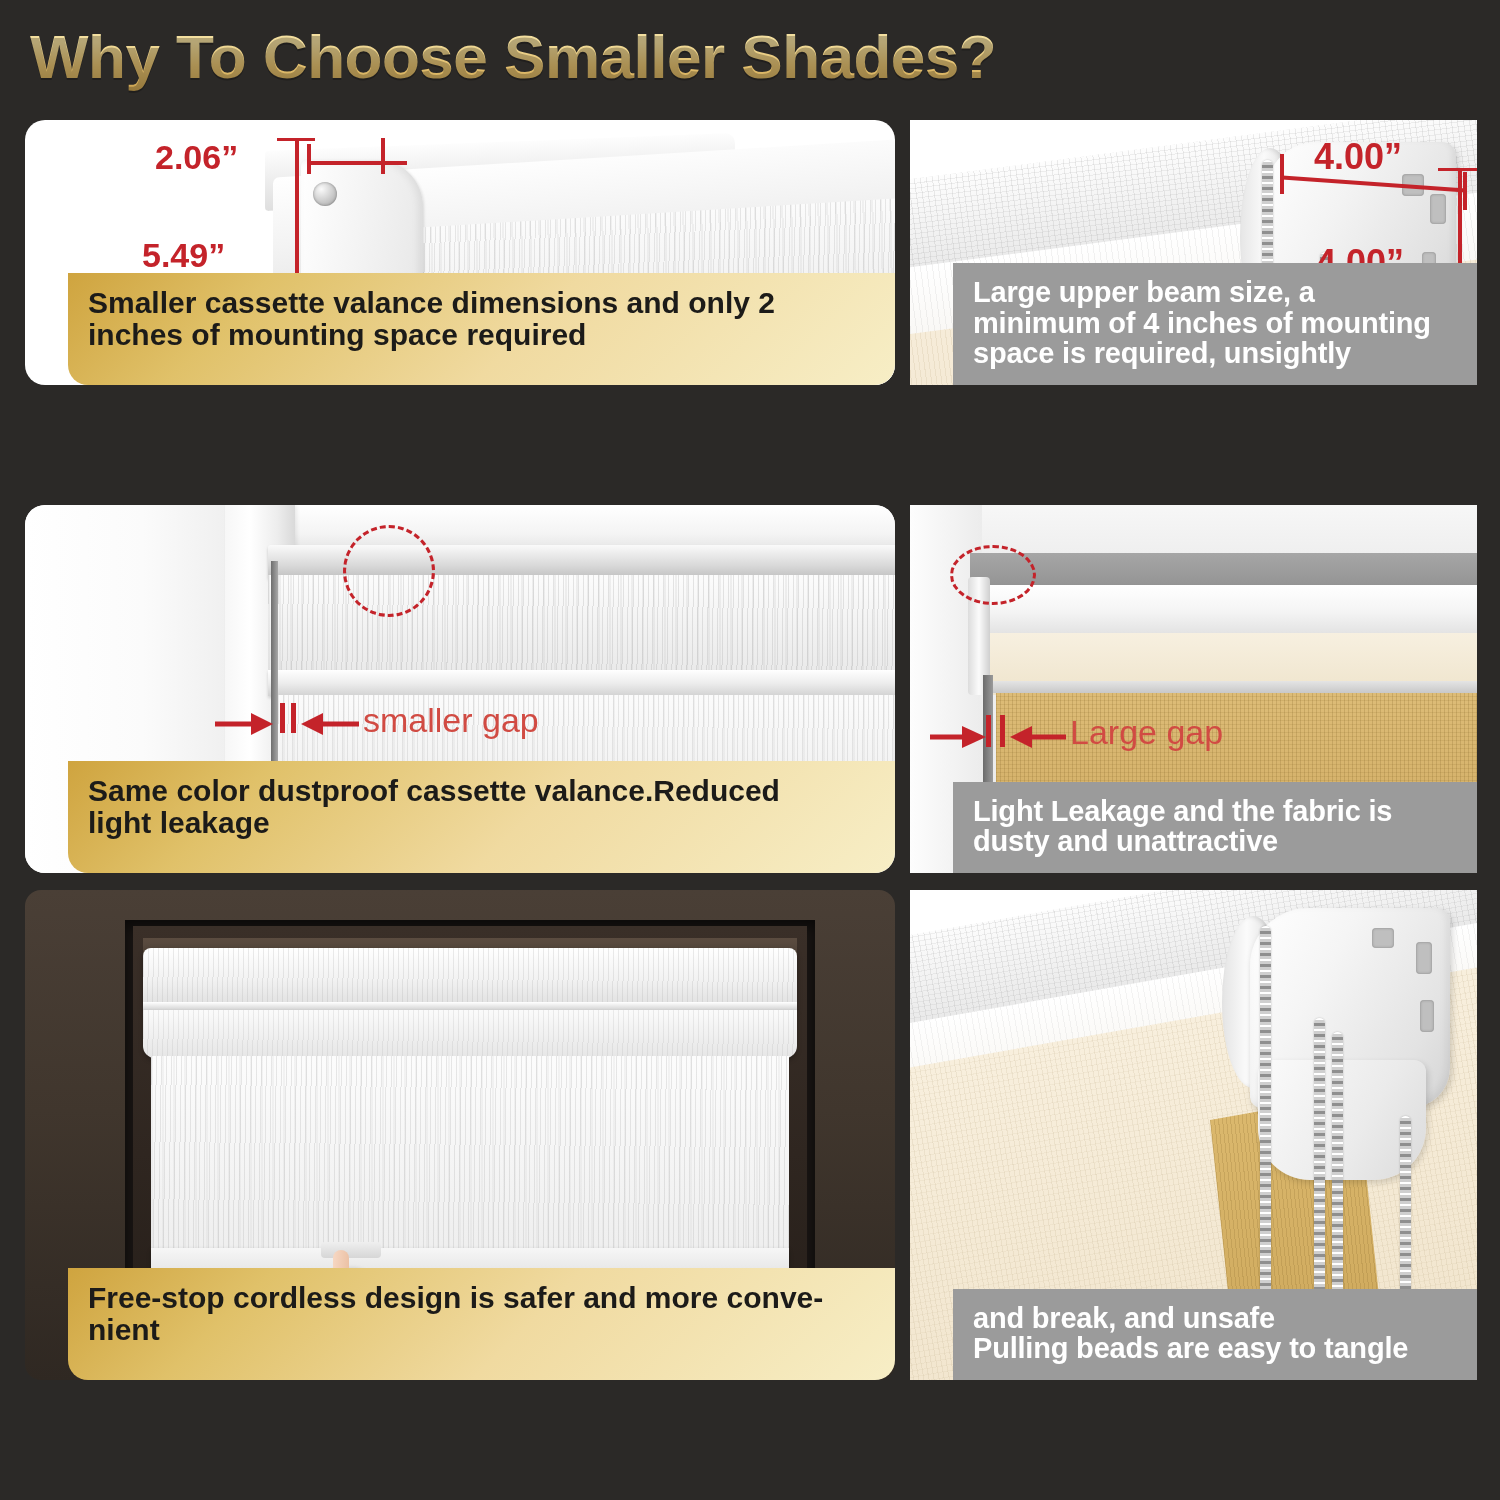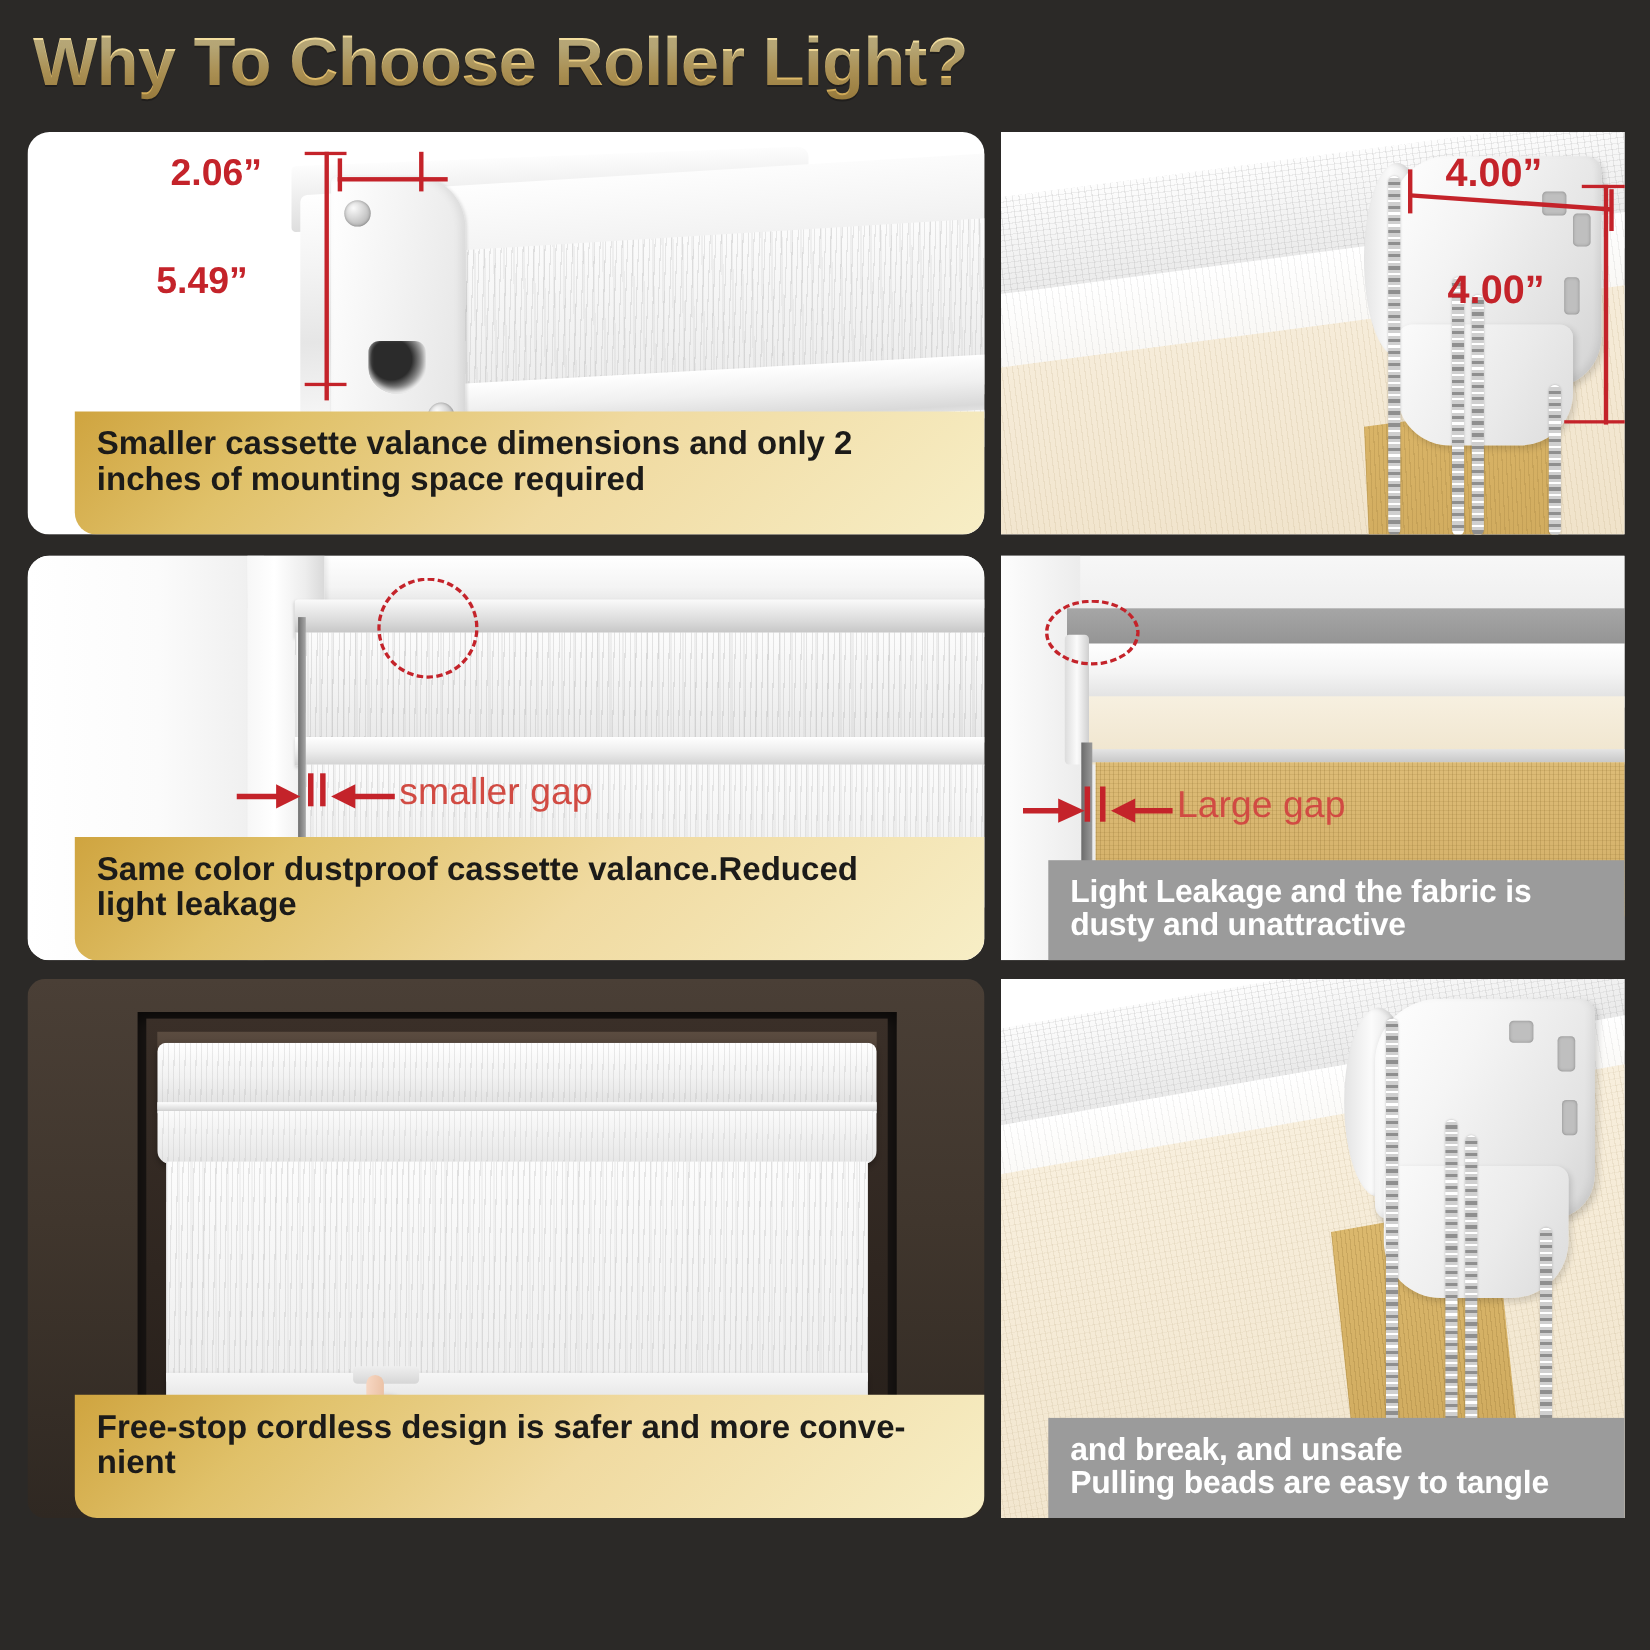--- a/index.html
+++ b/index.html
@@ -27,21 +27,21 @@
     color:transparent;
     -webkit-text-fill-color:transparent;
     text-shadow:0 2px 0 rgba(0,0,0,0.25);
     white-space:nowrap;
   }
 
   
   .panel{ position:absolute; overflow:hidden; }
   .panel.left  { left:25px;  width:870px; }
   .panel.right { left:910px; width:567px; }
-  .panel.rowA { top:120px; height:366px; }
+  .panel.rowA { top:120px; height:265px; }
   .panel.rowB { top:505px; height:368px; }
   .panel.rowC { top:890px; height:490px; }
   .panel.left.rowA, .panel.left.rowB { border-radius:20px; }
   .panel.left.rowC { border-radius:16px; }
 
   .photo{ position:absolute; left:0; top:0; right:0; bottom:0; overflow:hidden; }
 
   
   .caption{
     position:absolute; left:0; right:0; bottom:0;
@@ -424,21 +424,21 @@
     position:absolute; left:312px; top:26px; width:62px; height:172px;
     background:linear-gradient(90deg,#e4e4e4,#fbfbfb 40%,#d4d4d4 100%);
     border-radius:50%;
     box-shadow:inset -3px 0 5px rgba(0,0,0,.12);
   }
 </style>
 </head>
 <body>
 
 <div class="title-bar">
-  <div class="title-text">Why To Choose Roller Light?</div>
+  <div class="title-text">Why To Choose Smaller Shades?</div>
 </div>
 
 <div class="panel left rowA">
   <div class="photo p1-bg">
     <div class="p1-head"></div>
     <div class="p1-body"></div>
     <div class="p1-fabric"></div>
     <div class="p1-rail"></div>
     <div class="p1-rail2"></div>
     <div class="p1-endcap"></div>
@@ -485,20 +485,25 @@
     <div class="ann-line" style="left:370px; top:34px; width:4px; height:40px;"></div>
     <div class="ann-line" style="left:553px; top:52px; width:4px; height:38px;"></div>
     <div class="ann" style="left:404px; top:16px; font-size:36px;">4.00”</div>
 
     <div class="ann-line" style="left:548px; top:48px; width:4px; height:218px;"></div>
     <div class="ann-line" style="left:528px; top:48px; width:40px; height:3px;"></div>
     <div class="ann-line" style="left:512px; top:262px; width:56px; height:3px;"></div>
     <div class="ann" style="left:406px; top:122px; font-size:36px;">4.00”</div>
   </div>
 
+  <div class="caption grey">
+    <span class="ln">Large upper beam size, a</span>
+    <span class="ln">minimum of 4 inches of mounting</span>
+    <span class="ln">space is required, unsightly</span>
+  </div>
 </div>
 
 <div class="panel left rowB">
   <div class="photo p3-bg">
     <div class="p3-wall"></div>
     <div class="p3-casing-top"></div>
     <div class="p3-casing"></div>
     <div class="p3-cassette"></div>
     <div class="p3-fab1"></div>
     <div class="p3-bar"></div>

